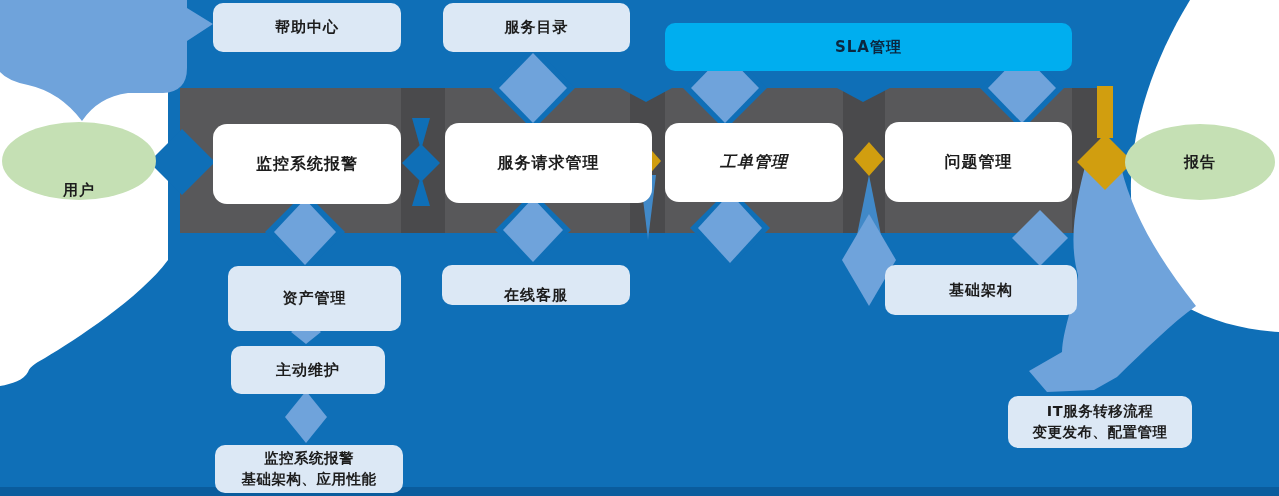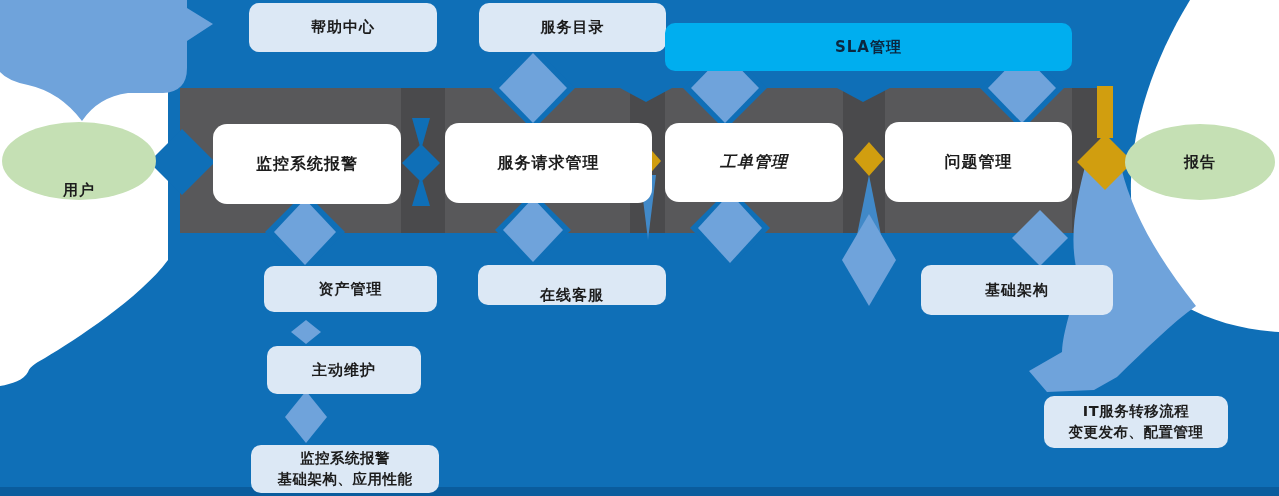--- a/index.html
+++ b/index.html
@@ -7,21 +7,21 @@
     position:relative;width:1279px;height:496px;overflow:hidden;
     background:#fff;
     font-family:"DejaVu Sans","Liberation Sans",sans-serif;
   }
   .bg-svg{position:absolute;left:0;top:0;width:1279px;height:496px;}
   .node{
     position:absolute;display:flex;align-items:center;justify-content:center;
     font-weight:bold;color:var(--c-text_dark,#1c1c1c);text-align:center;
     letter-spacing:1px;
   }
-  .node-light{background:var(--c-node_light,#DCE8F5);border-radius:10px;font-size:15px;margin-left:36px;}
+  .node-light{background:var(--c-node_light,#DCE8F5);border-radius:10px;font-size:15px;}
   .node-white{background:var(--c-node_white,#fff);border-radius:14px;font-size:16px;}
   .node-cyan{background:var(--c-cyan,#00AEEF);border-radius:10px;font-size:15px;color:#0b2740;}
   .node-ellipse{background:var(--c-green,#C5E0B4);border-radius:50%;font-size:15px;}
   .two-line{flex-direction:column;font-size:14.5px;line-height:21px;letter-spacing:0.5px;}
 </style>
 </head>
 <body>
 
 <div class="canvas">
 
@@ -100,21 +100,21 @@
   <div class="node node-white" style="left:445px;top:123px;width:207px;height:80px;">
     <span>服务请求管理</span>
   </div>
   <div class="node node-white" style="left:665px;top:123px;width:178px;height:79px;font-style:italic;">
     <span>工单管理</span>
   </div>
   <div class="node node-white" style="left:885px;top:122px;width:187px;height:80px;">
     <span>问题管理</span>
   </div>
 
-  <div class="node node-light" style="left:228px;top:266px;width:173px;height:46px;">
+  <div class="node node-light" style="left:228px;top:266px;width:173px;height:65px;">
     <span>资产管理</span>
   </div>
   <div class="node node-light" style="left:442px;top:265px;width:188px;height:40px;align-items:flex-end;">
     <span>在线客服</span>
   </div>
   <div class="node node-light" style="left:885px;top:265px;width:192px;height:50px;">
     <span>基础架构</span>
   </div>
 
   <div class="node node-light" style="left:231px;top:346px;width:154px;height:48px;">

